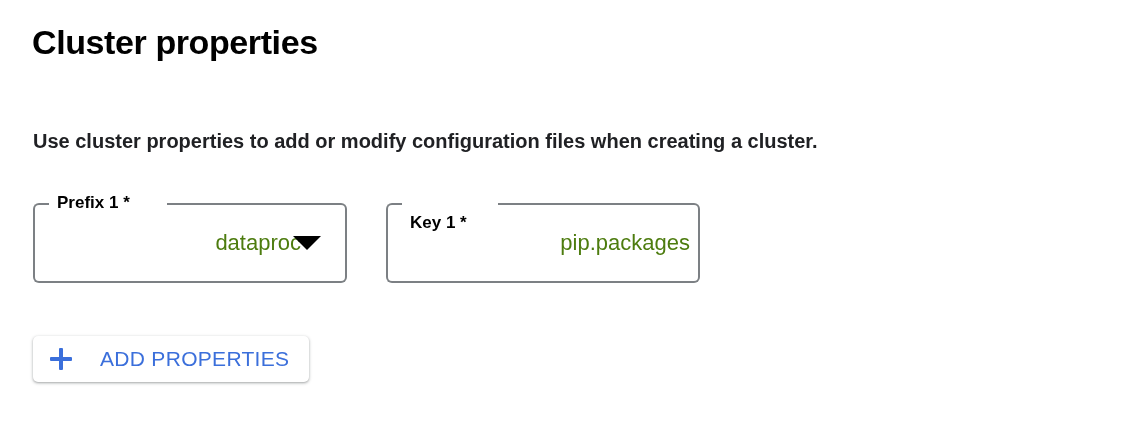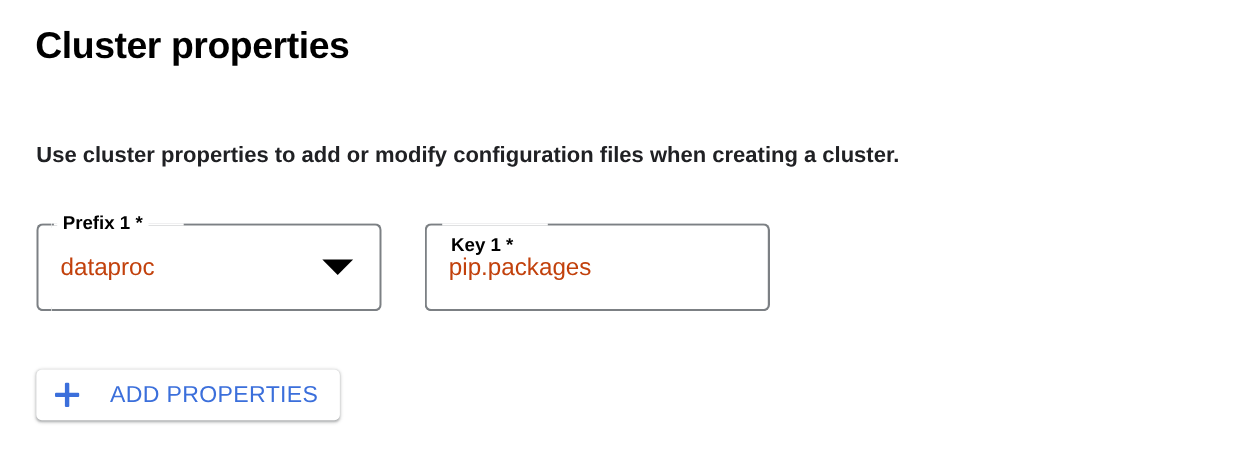--- a/index.html
+++ b/index.html
@@ -117,23 +117,24 @@
 
   .field-value {
     position: absolute;
     left: 22px;
     right: 46px;
     top: 24px;
     height: 32px;
     font-size: 22px;
     line-height: 32px;
     font-weight: 400;
-    color: #c2410c;
+    color: #4d7c0f;
     white-space: nowrap;
     overflow: hidden;
+    text-align: right;
   }
   .field.f2 .field-value,
   .field.f3 .field-value { right: 10px; }
 
   .select-arrow {
     position: absolute;
     right: 26px;
     top: 33px;
     width: 0;
     height: 0;

